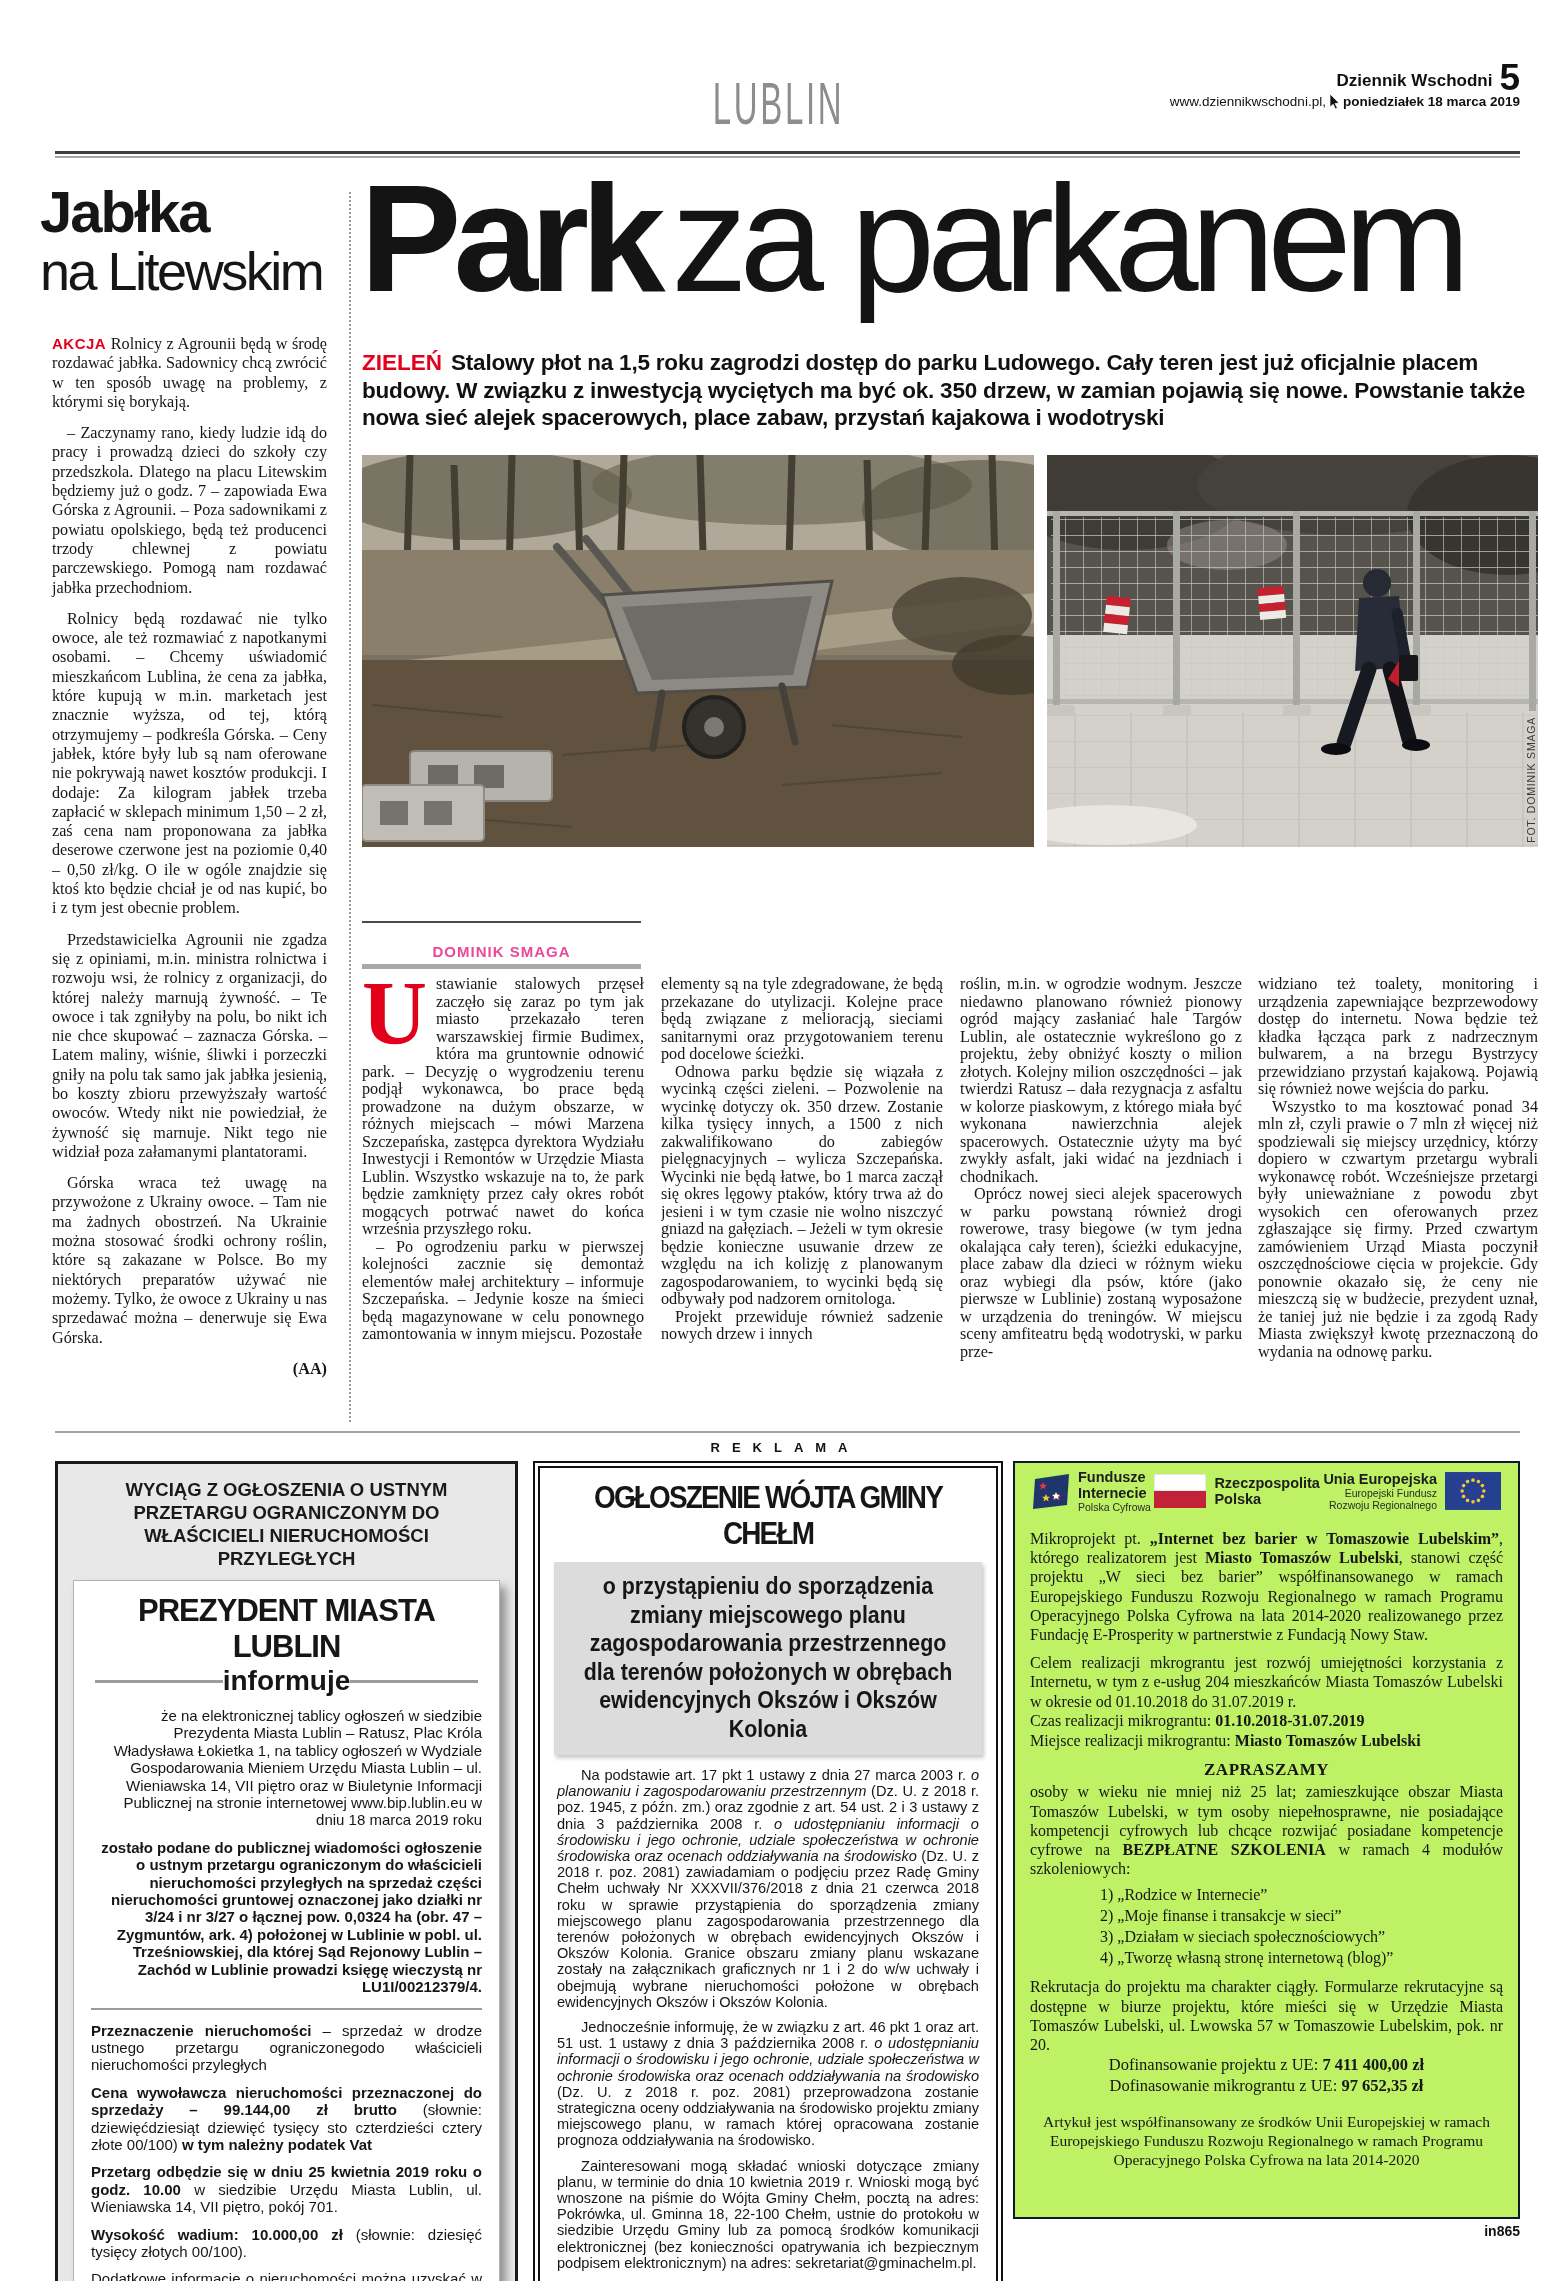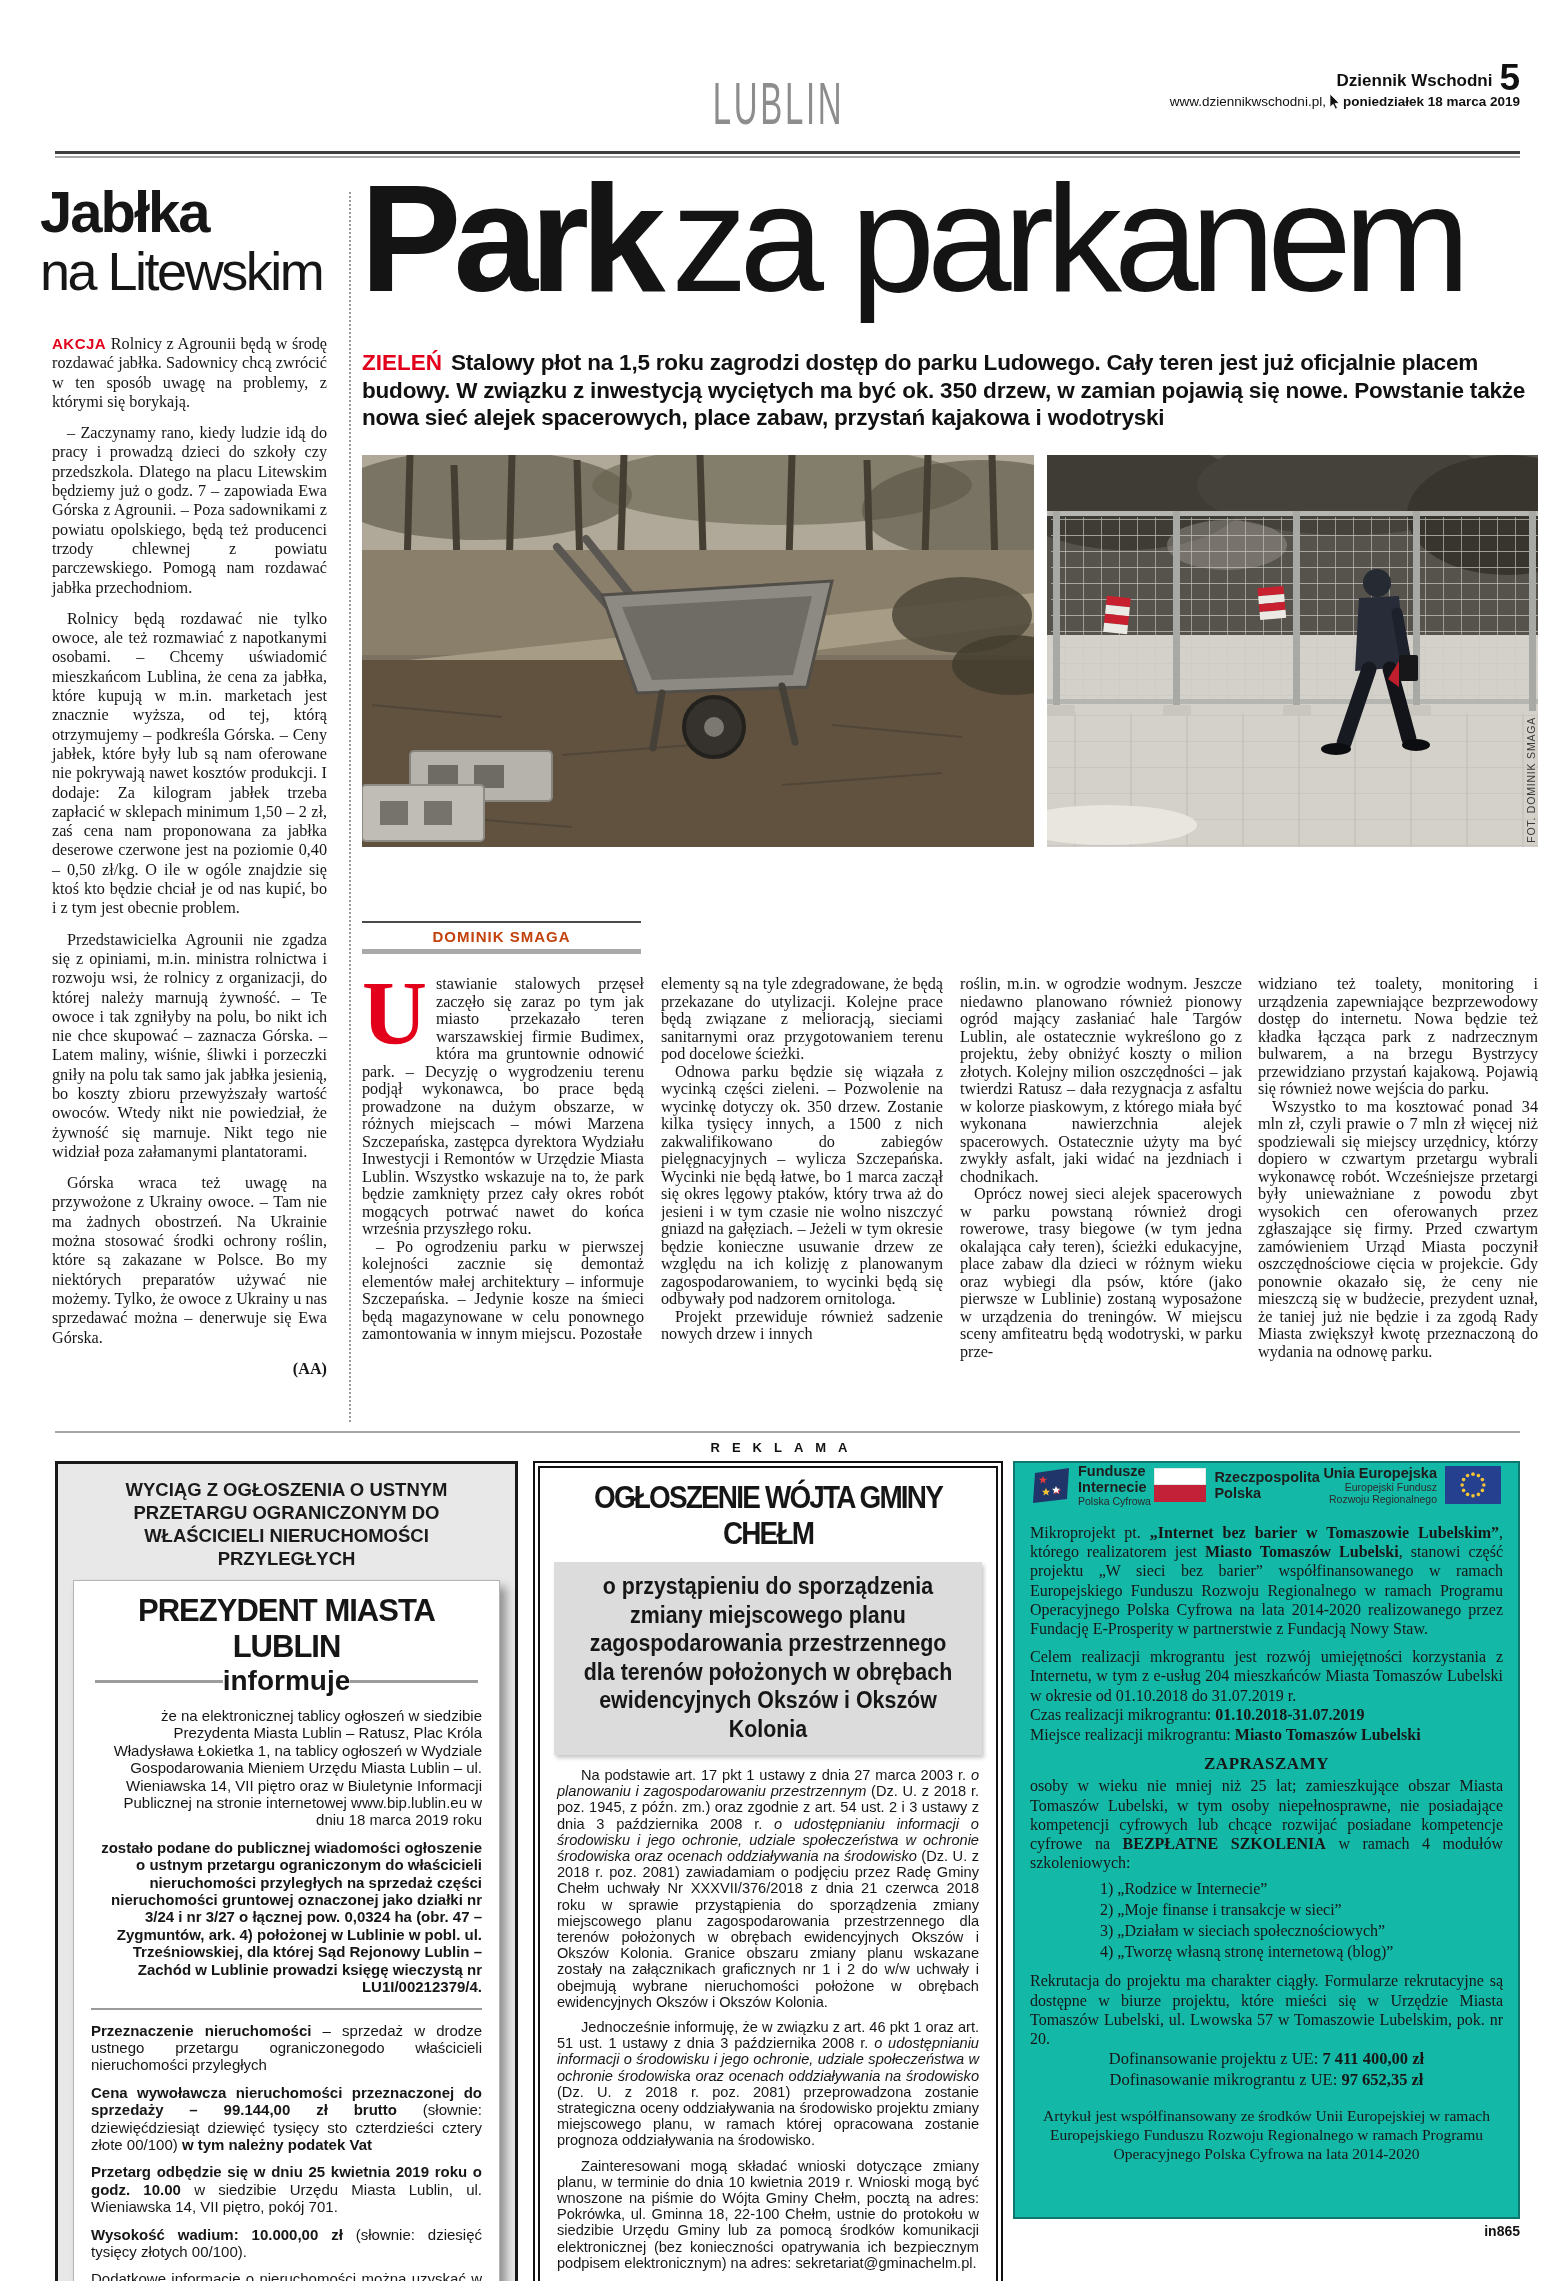--- a/index.html
+++ b/index.html
@@ -48,22 +48,22 @@
   .photo{position:relative;height:392px;overflow:hidden;background:#8b8378;}
   .photo-1{width:672px;}
   .photo-2{width:491px;}
   .photo svg{display:block;}
   .photo-credit{position:absolute;right:1px;bottom:4px;writing-mode:vertical-rl;transform:rotate(180deg);
         font-family:"Liberation Sans",sans-serif;font-size:10.5px;color:#3a3a3a;letter-spacing:.8px;}
 
   .caption{position:absolute;left:362px;top:857px;width:1176px;margin:0;
         font-family:"Liberation Sans",sans-serif;font-style:italic;font-weight:700;font-size:19px;color:#101010;}
   .byline{position:absolute;left:362px;top:921px;width:279px;text-align:center;
-        font-family:"Liberation Sans",sans-serif;font-weight:700;font-size:15px;letter-spacing:1px;color:#c2410c;
-        padding:5px 0 4px;border-top:2px solid #4a4a4a;border-bottom:5px solid #a9a9a9;box-sizing:border-box;}
+        font-family:"Liberation Sans",sans-serif;font-weight:700;font-size:15px;letter-spacing:1px;color:#ec4899;
+        padding:20px 0 4px;border-top:2px solid #4a4a4a;border-bottom:5px solid #a9a9a9;box-sizing:border-box;}
 
   .col{position:absolute;top:976px;height:452px;width:282px;font-size:16.2px;line-height:17.5px;
        text-align:justify;overflow:hidden;}
   .col p{margin:0;}
   .col p.ind{text-indent:14px;}
   .c1{left:362px;} .c2{left:661px;} .c3{left:960px;} .c4{left:1258px;width:280px;}
   .dropcap{float:left;font-family:"Liberation Serif",serif;font-weight:700;font-size:90px;line-height:70px;
        color:var(--red);padding:3px 9px 0 0;}
 
   .article-end-rule{position:absolute;left:55px;top:1431px;width:1465px;height:2px;background:#a3a3a3;}
@@ -89,21 +89,21 @@
 
   .ad-mid{left:533px;width:470px;}
   .mad-box{box-sizing:border-box;background:#fff;border:7px double #101010;padding:10px 0 8px;min-height:780px;}
   .mad-title{text-align:center;font-weight:800;font-size:31px;line-height:36px;letter-spacing:-2px;
              transform:scaleX(.9);margin:2px 0 10px;}
   .mad-gray{margin:0 14px 12px;background:#dcdcdc;box-shadow:2px 3px 4px rgba(0,0,0,.22);padding:10px 8px 12px;text-align:center;}
   .mad-gray span{display:block;font-weight:800;font-size:23px;line-height:28.5px;transform:scaleX(.93);}
   .mad-p{margin:0 17px 9px;font-size:14.6px;line-height:16.2px;text-align:justify;text-indent:24px;}
 
   .ad-right{left:1013px;width:507px;}
-  .rad-box{box-sizing:border-box;background:#14b8a6;border:2px solid #0f766e;padding:0 15px 14px;min-height:758px;
+  .rad-box{box-sizing:border-box;background:#bef264;border:2px solid #0f172a;padding:6px 15px 14px;min-height:758px;
            font-family:"Liberation Serif",serif;}
   .logos{display:flex;align-items:center;justify-content:space-between;margin:0 2px 16px;}
   .logo{display:flex;align-items:center;gap:8px;}
   .logo-tb{font-family:"Liberation Sans",sans-serif;font-weight:700;font-size:14.5px;line-height:16px;color:#1d1d1d;}
   .logo-ts{font-family:"Liberation Sans",sans-serif;font-size:10.5px;line-height:12px;color:#2a2a2a;}
   .logo-eu-text{text-align:right;}
   .rad-p{font-size:16px;line-height:19.2px;text-align:justify;margin:0 0 9px;}
   .rad-line{font-size:16px;line-height:19.8px;margin:0;}
   .rad-h{text-align:center;font-weight:700;font-size:17px;margin:10px 0 2px;letter-spacing:.5px;}
   .rad-li{font-size:16px;line-height:21px;padding-left:70px;}

